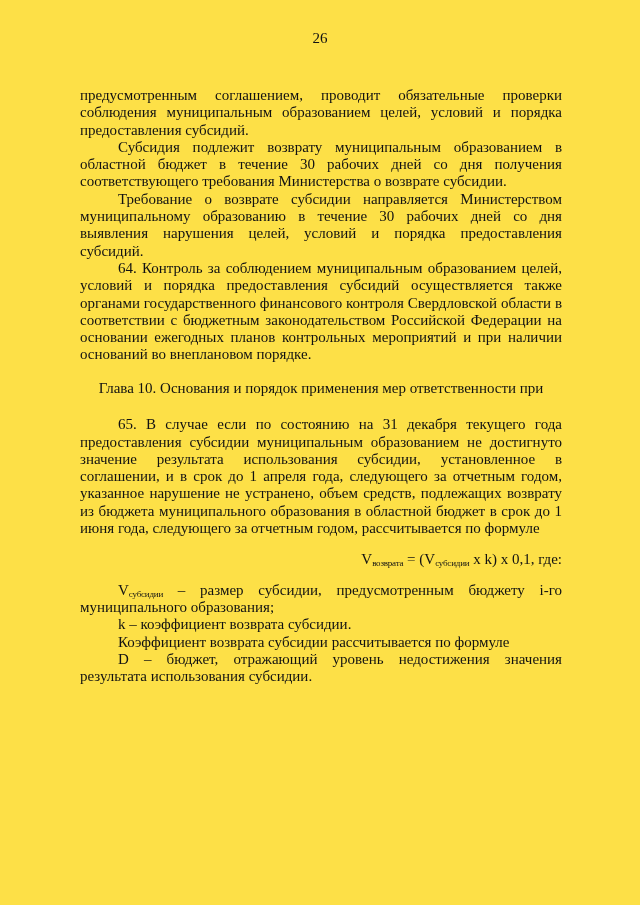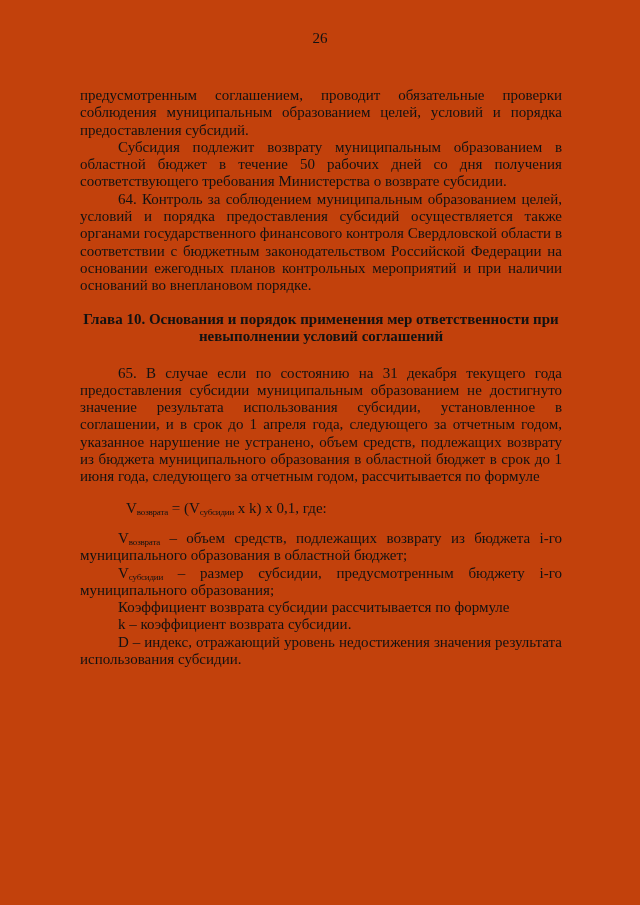--- a/index.html
+++ b/index.html
@@ -1,19 +1,19 @@
 <!DOCTYPE html>
 <html><head>
 <meta charset="utf-8">
 <style>
   html, body { margin: 0; padding: 0; background: #ffffff; }
   .page {
     width: 640px;
     height: 905px;
-    background: #c2410c;
+    background: #fde047;
     overflow: hidden;
     position: relative;
     font-family: "Liberation Serif", serif;
     color: #121212;
   }
   .pagenum {
     text-align: center;
     padding-top: 30px;
     font-size: 15px;
     line-height: 17px;
@@ -24,27 +24,27 @@
     width: 482px;
     font-size: 15px;
     line-height: 17.3px;
     text-align: justify;
   }
   p.para { margin: 0; text-indent: 38px; }
   p.noindent { text-indent: 0; margin-top: 40px; }
   .heading {
     font-size: 15px;
     line-height: 17.5px;
-    font-weight: bold;
+    font-weight: normal;
     text-align: center;
     margin: 16px 0 19px 0;
   }
   .heading span { display: block; }
   .formula {
-    text-align: left;
+    text-align: right;
     padding-left: 46px;
     margin: 14px 0 13px 0;
     text-indent: 0;
   }
   .formula-k { margin: 16px 0 14px 0; }
   sub {
     font-size: 9px;
     line-height: 0;
     vertical-align: baseline;
     position: relative;
@@ -56,46 +56,43 @@
 <body>
 
 <div class="page">
   <div class="pagenum">26</div>
 
   <div class="content">
 
     <p class="para noindent">предусмотренным соглашением, проводит обязательные проверки соблюдения муниципальным образованием целей, условий и порядка предоставления субсидий.</p>
 
 
-    <p class="para">Субсидия подлежит возврату муниципальным образованием в областной бюджет в течение 50 рабочих дней со дня получения соответствующего требования Министерства о возврате субсидии.</p>
+    <p class="para">Субсидия подлежит возврату муниципальным образованием в областной бюджет в течение 30 рабочих дней со дня получения соответствующего требования Министерства о возврате субсидии.</p>
 
+    <p class="para">Требование о возврате субсидии направляется Министерством муниципальному образованию в течение 30 рабочих дней со дня выявления нарушения целей, условий и порядка предоставления субсидий.</p>
 
 
     <p class="para">64. Контроль за соблюдением муниципальным образованием целей, условий и порядка предоставления субсидий осуществляется также органами государственного финансового контроля Свердловской области в соответствии с бюджетным законодательством Российской Федерации на основании ежегодных планов контрольных мероприятий и при наличии оснований во внеплановом порядке.</p>
 
     <h2 class="heading">
       <span>Глава 10. Основания и порядок применения мер ответственности при</span>
-      <span>невыполнении условий соглашений</span>
     </h2>
 
     <p class="para">65. В случае если по состоянию на 31 декабря текущего года предоставления субсидии муниципальным образованием не достигнуто значение результата использования субсидии, установленное в соглашении, и в срок до 1 апреля года, следующего за отчетным годом, указанное нарушение не устранено, объем средств, подлежащих возврату из бюджета муниципального образования в областной бюджет в срок до 1 июня года, следующего за отчетным годом, рассчитывается по формуле</p>
 
     <div class="formula">
       <span>V</span><sub>возврата</sub><span> = (V</span><sub>субсидии</sub><span> x k) x 0,1, где:</span>
     </div>
 
-    <p class="para">
-      <span>V</span><sub>возврата</sub><span> – объем средств, подлежащих возврату из бюджета i-го муниципального образования в областной бюджет;</span>
-    </p>
 
     <p class="para">
       <span>V</span><sub>субсидии</sub><span> – размер субсидии, предусмотренным бюджету i-го муниципального образования;</span>
     </p>
 
+    <p class="para">k – коэффициент возврата субсидии.</p>
+
     <p class="para">Коэффициент возврата субсидии рассчитывается по формуле</p>
 
-    <p class="para">k – коэффициент возврата субсидии.</p>
 
-
-    <p class="para">D – индекс, отражающий уровень недостижения значения результата использования субсидии.</p>
+    <p class="para">D – бюджет, отражающий уровень недостижения значения результата использования субсидии.</p>
 
   </div>
 </div>
 
 </body></html>

